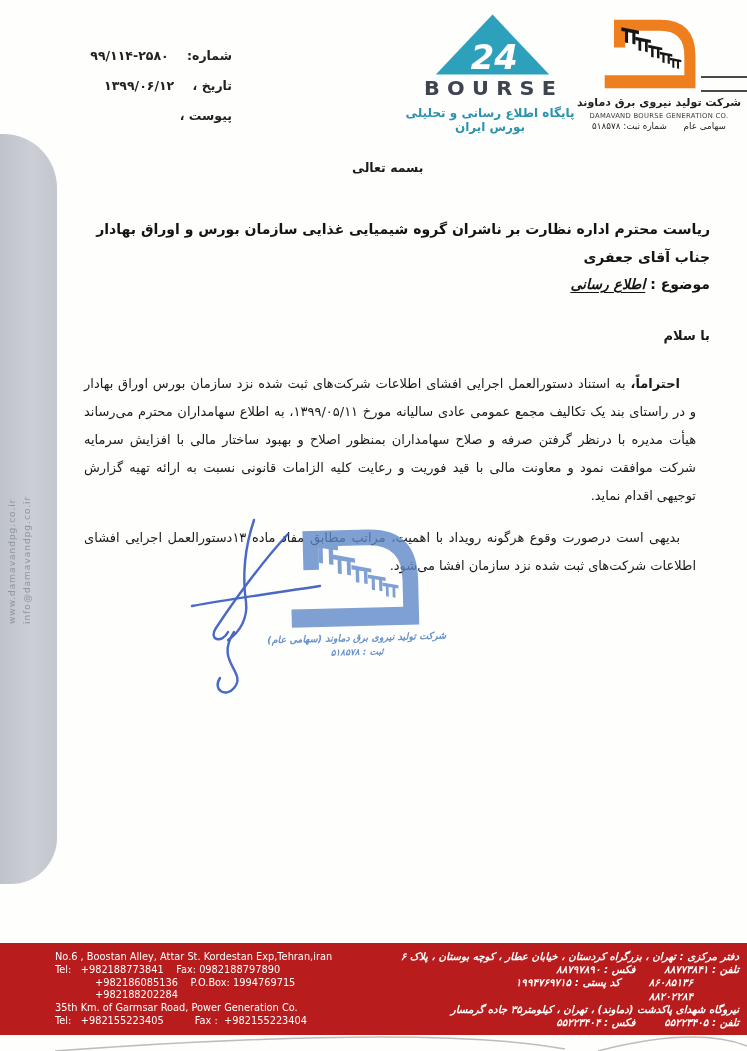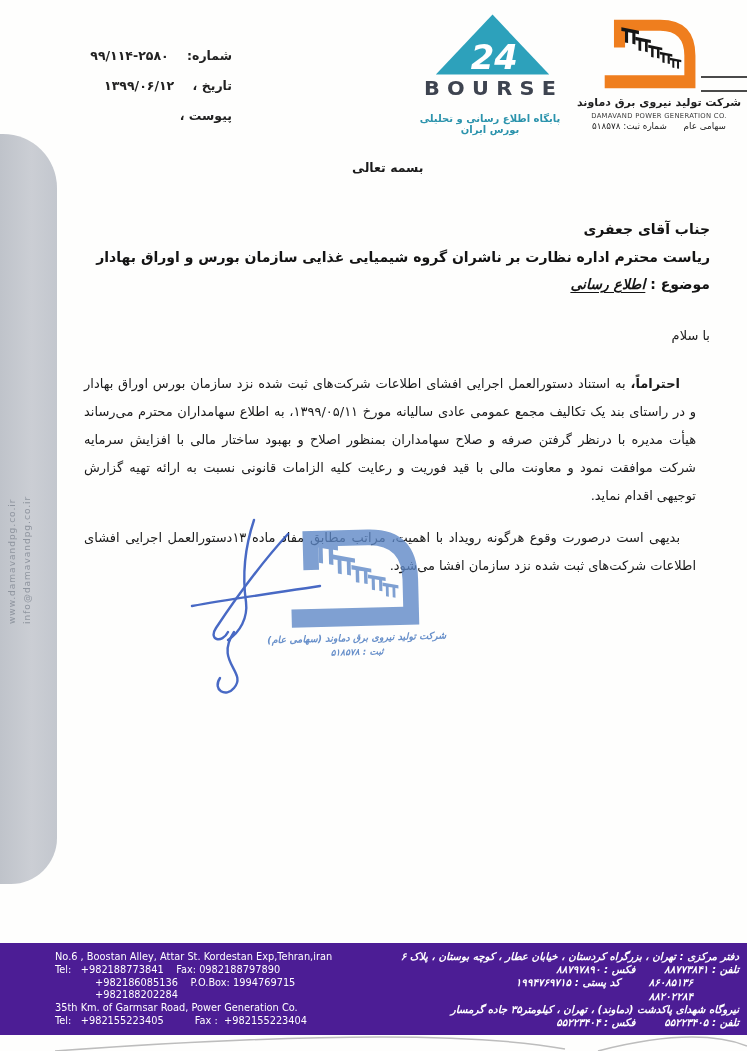--- a/index.html
+++ b/index.html
@@ -28,21 +28,21 @@
   .meta{position:absolute;top:48px;right:515px;width:170px;direction:rtl;text-align:right;
         font-weight:bold;font-size:12.5px;color:#222;}
   .meta .row{margin-bottom:15px;white-space:nowrap;}
   .meta bdi{margin-right:14px;font-weight:bold;}
 
   
   .bourse{position:absolute;top:12px;left:405px;width:170px;text-align:center;}
   .bourse svg{display:block;margin:0 auto;}
   .bourse-word{font-size:20px;font-weight:bold;letter-spacing:7px;color:#3e4450;
                transform:scaleX(1.04);margin-top:-2px;padding-left:7px;}
-  .bourse-sub{font-size:10px;font-weight:bold;color:#2b93ac;direction:rtl;margin-top:13px;}
+  .bourse-sub{font-size:12px;font-weight:bold;color:#2b93ac;direction:rtl;margin-top:6px;}
 
   
   .company-head{position:absolute;top:0;right:0;width:175px;height:145px;}
   .dpg-logo{color:#ef7e1e;--tower:#161616;}
   .company-head .dpg-logo{position:absolute;top:16px;right:46px;width:100px;height:76px;}
   .rule{position:absolute;right:0;width:46px;height:2px;background:#4a4a4a;}
   .rule1{top:76px;} .rule2{top:90px;}
   .co-fa{position:absolute;top:96px;right:2px;width:172px;direction:rtl;text-align:center;
          font-weight:bold;font-size:11px;white-space:nowrap;color:#1e1e1e;}
   .co-en{position:absolute;top:112px;right:2px;width:172px;text-align:center;
@@ -54,36 +54,36 @@
   .bismillah{position:absolute;top:160px;left:352px;font-weight:bold;font-size:12.5px;direction:rtl;}
 
   
   .recipient{position:absolute;top:216px;right:37px;left:72px;direction:rtl;text-align:right;
              font-weight:bold;font-size:14px;line-height:27.5px;color:#141414;}
   .subject{font-style:italic;text-decoration:underline;text-underline-offset:3px;margin-top:40px;}
 
   
   .body-text{position:absolute;top:322px;right:37px;left:70px;direction:rtl;
              font-size:13px;line-height:28px;text-align:justify;color:#1a1a1a;}
-  .salutation{font-weight:normal;margin-bottom:20px;}
+  .salutation{font-weight:bold;margin-bottom:20px;}
   .body-text p{margin:14px;text-indent:16px;}
   .body-text .p1 b{font-weight:bold;}
 
   
   .sig-names{position:absolute;top:551px;left:132px;width:205px;direction:rtl;text-align:center;
              font-weight:bold;font-size:13.5px;line-height:28px;color:#151515;}
   .stamp{position:absolute;top:526px;left:258px;width:195px;text-align:center;
          color:#5c87c6;transform:rotate(-1.5deg);opacity:.92;}
   .stamp .dpg-logo{color:#5c87c6;--tower:#5c87c6;width:168px;height:104px;opacity:.85;}
   .stamp-l1{font-size:9.5px;font-style:italic;font-weight:bold;direction:rtl;margin-top:-2px;}
   .stamp-l2{font-size:9px;font-style:italic;font-weight:bold;direction:rtl;margin-top:4px;}
   .scribble{position:absolute;top:512px;left:176px;width:150px;height:190px;}
 
   
-  .footer{position:absolute;left:0;top:943px;width:747px;height:92px;background:#4c1d95;color:#fff;}
+  .footer{position:absolute;left:0;top:943px;width:747px;height:92px;background:#b91c1c;color:#fff;}
   .f-en{position:absolute;left:55px;top:8px;font-size:9.8px;line-height:12.8px;}
   .f-en div{white-space:pre;}
   .f-en .ind{padding-left:40px;}
   .f-fa{position:absolute;right:8px;top:7px;direction:rtl;text-align:right;
         font-size:10.3px;font-weight:bold;line-height:13.2px;}
   .f-fa div{white-space:pre;font-style:italic;}
   .f-fa .ind{padding-right:46px;}
 
   .bottom-arcs{position:absolute;left:0;top:1034px;width:747px;height:17px;}
 </style>
@@ -133,33 +133,33 @@
     <div class="bourse-sub">پایگاه اطلاع رسانی و تحلیلی بورس ایران</div>
   </div>
 
   <div class="company-head">
     <svg class="dpg-logo">
         <use href="#dpg"></use>
       </svg>
     <div class="rule rule1"></div>
     <div class="rule rule2"></div>
     <div class="co-fa">شرکت تولید نیروی برق دماوند</div>
-    <div class="co-en">DAMAVAND POWER GENERATION CO.</div>
+    <div class="co-en">DAMAVAND BOURSE GENERATION CO.</div>
     <div class="co-reg">
       <span>سهامی عام</span><span class="gap"></span>
       <span>شماره ثبت:</span>
       <bdi dir="ltr">۵۱۸۵۷۸</bdi>
     </div>
   </div>
 
   <div class="bismillah">بسمه تعالی</div>
 
   <div class="recipient">
+    <div>ریاست محترم اداره نظارت بر ناشران گروه شیمیایی غذایی سازمان بورس و اوراق بهادار</div>
     <div>جناب آقای جعفری</div>
-    <div>ریاست محترم اداره نظارت بر ناشران گروه شیمیایی غذایی سازمان بورس و اوراق بهادار</div>
     <div>
       <span>موضوع :</span>
       <span class="subject">اطلاع رسانی</span>
     </div>
   </div>
 
   <div class="body-text">
     <div class="salutation">با سلام</div>
     <p class="p1"><b>احتراماً،</b><span> به استناد دستورالعمل اجرایی افشای اطلاعات شرکت‌های ثبت شده نزد سازمان بورس اوراق بهادار و در راستای بند یک تکالیف مجمع عمومی عادی سالیانه مورخ ۱۳۹۹/۰۵/۱۱، به اطلاع سهامداران محترم می‌رساند هیأت مدیره با درنظر گرفتن صرفه و صلاح سهامداران بمنظور اصلاح و بهبود ساختار مالی با افزایش سرمایه شرکت موافقت نمود و معاونت مالی با قید فوریت و رعایت کلیه الزامات قانونی نسبت به ارائه تهیه گزارش توجیهی اقدام نماید.</span></p>
     <p class="p2">بدیهی است درصورت وقوع هرگونه رویداد با اهمیت، مراتب مطابق مفاد ماده ۱۳دستورالعمل اجرایی افشای اطلاعات شرکت‌های ثبت شده نزد سازمان افشا می‌شود.</p>

